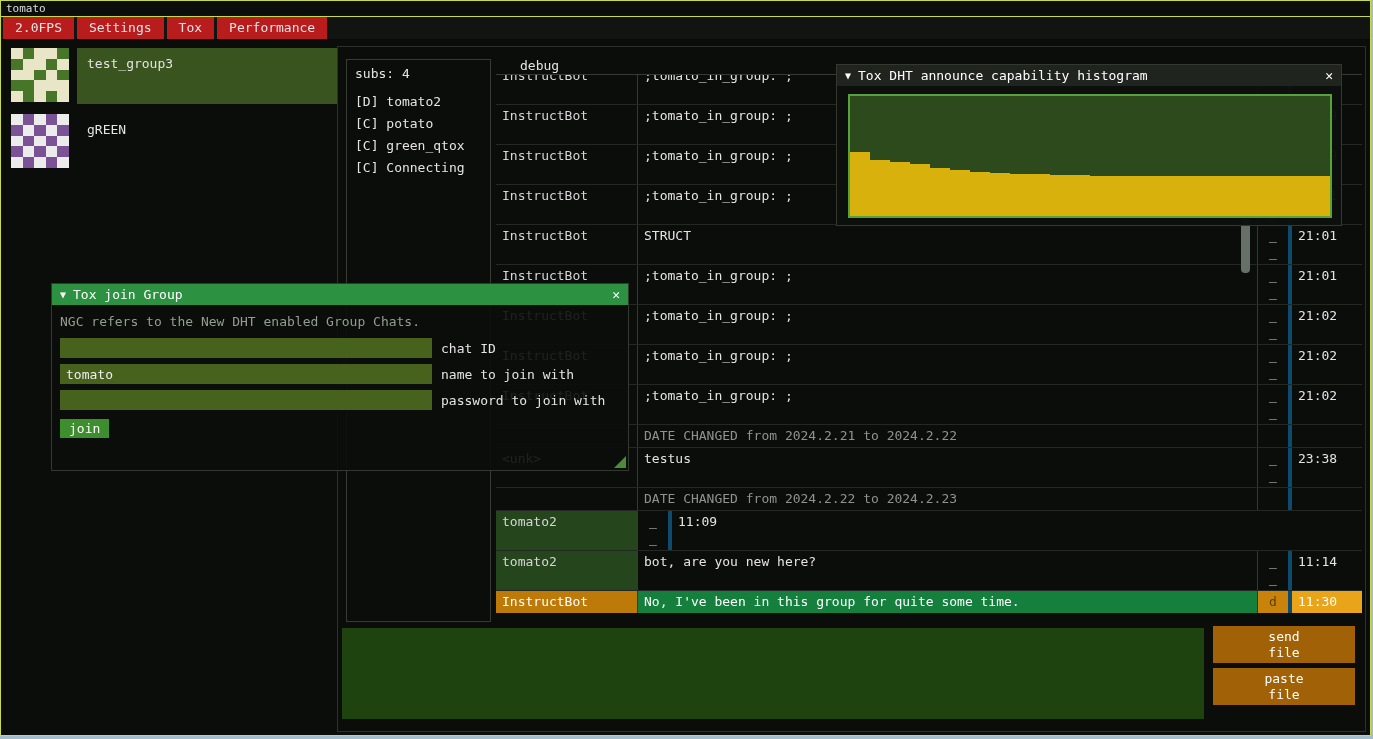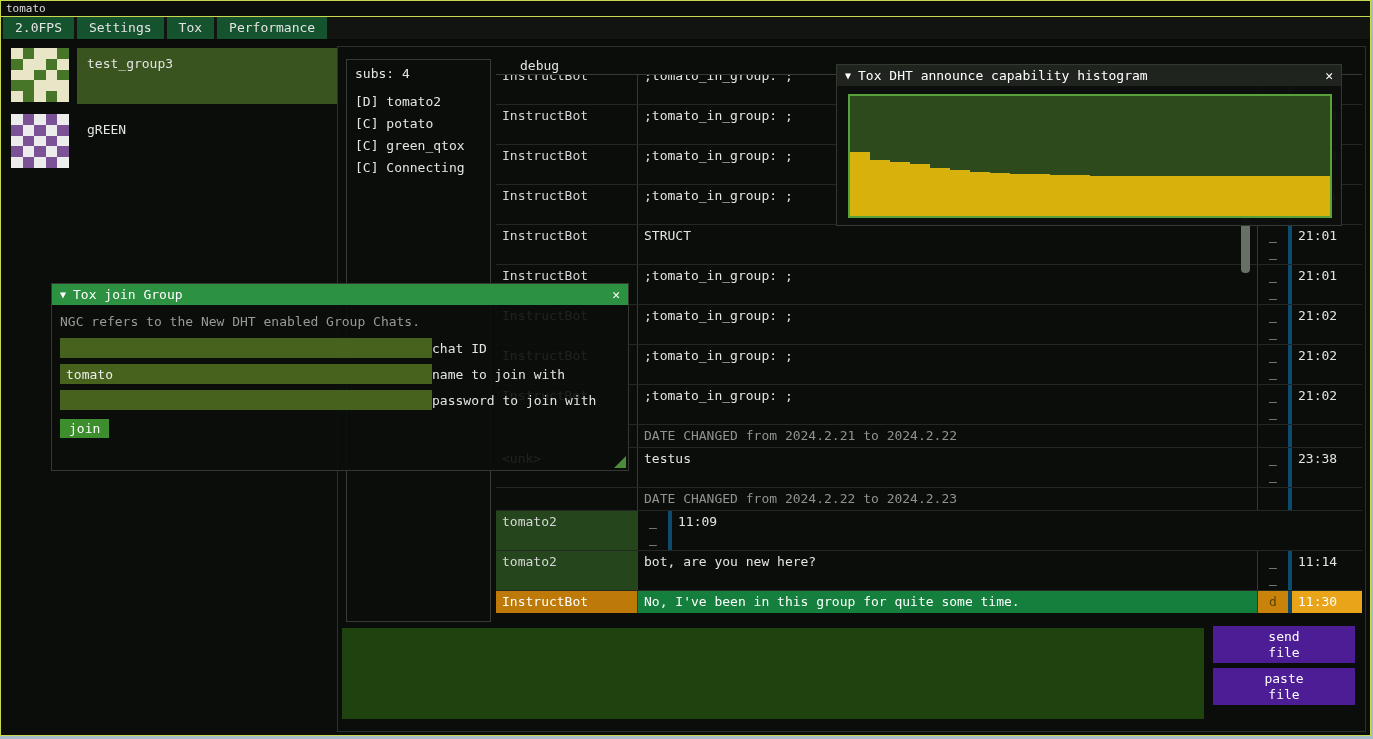--- a/index.html
+++ b/index.html
@@ -5,21 +5,21 @@
   * { margin:0; padding:0; box-sizing:border-box; }
   body { background:#1a1d1a; font-family:"DejaVu Sans Mono", monospace; }
   .frame { position:relative; width:1373px; height:739px; background:#a6bcca; }
   .app { position:absolute; top:0; left:0; right:2px; bottom:3px;
          border:1px solid #c9d94e; background:#0b0d0a; overflow:hidden;
          font-size:13px; color:#e4e4e4; }
   .titlebar { height:16px; background:#0c0e0b; border-bottom:1px solid #c9d94e;
               font-size:11px; padding:1px 5px; color:#dcdcdc; }
   .menubar { display:flex; height:23px; background:#121411; gap:3px; padding:0 2px;
              border-bottom:1px solid #080a07; align-items:stretch; }
-  .menu-item { background:#14532d; padding:3px 12px; cursor:default; }
+  .menu-item { background:#b91c1c; padding:3px 12px; cursor:default; }
   
   .groups { position:absolute; left:6px; top:47px; width:330px; }
   .group-row { display:flex; margin-bottom:10px; height:56px; align-items:stretch; }
   .avatar { flex:0 0 58px; width:58px; height:54px; margin:0 8px 0 4px;
             display:grid; grid-template-columns:repeat(5,1fr); grid-auto-rows:1fr; }
   .group-name-wrap { flex:1; padding:8px 10px 0; }
   .group-row.selected .group-name-wrap { background:#39541e; }
   
   .main-frame { position:absolute; left:336px; top:45px; width:1029px; height:686px;
                 border:1px solid #2c312b; background:#0b0d0a; }
@@ -43,41 +43,41 @@
   .v-highlight .c-name  { background:#bd7a08; color:#ffffff; }
   .v-highlight .c-text  { background:#15803d; color:#ffffff; }
   .v-highlight .c-flags { background:#c9830b; color:#5a4307; }
   .v-highlight .c-time  { background:#e9a41a; color:#ffffff; }
   .scroll-thumb { position:absolute; left:745px; top:107px; width:9px; height:107px;
                   border-radius:4px; background:#667066; z-index:1; }
   
   .compose-input { position:absolute; left:4px; top:581px; width:862px; height:91px;
                    background:#1f430f; border:none; resize:none; color:#e8e8e8;
                    font:inherit; padding:6px; }
-  .btn-file { position:absolute; left:875px; width:142px; height:37px; background:#4c1d95;
+  .btn-file { position:absolute; left:875px; width:142px; height:37px; background:#a16207;
               color:#fff; white-space:pre-line; display:flex; flex-direction:column;
               justify-content:center; text-align:center; line-height:16px; cursor:pointer; }
   .btn-send { top:579px; } .btn-paste { top:621px; }
   
   .win { position:absolute; border:1px solid #33392f; }
   .win-title { height:21px; display:flex; align-items:center; padding:0 8px; gap:7px; color:#fff; }
   .collapse-icon { font-size:10px; }
   .win-close { margin-left:auto; cursor:pointer; }
   .histogram-win { left:835px; top:63px; width:506px; height:162px;
                    background:rgba(13,16,12,0.97); z-index:5; }
   .histogram-win .win-title { background:#20241f; }
   .plot { position:absolute; left:11px; top:29px; width:484px; height:124px;
           border:2px solid #57a23b; background:#2c4a1c; display:flex; align-items:flex-end; }
   .plot .bar { flex:1; background:#d9b10c; }
   .join-win { left:50px; top:282px; width:578px; height:188px;
               background:rgba(10,13,10,0.9); z-index:6; }
   .join-win .win-title { background:#2c9140; }
   .join-body { padding:7px 8px; }
   .desc { color:#969c94; line-height:20px; }
-  .field-row { display:flex; align-items:center; margin-top:6px; }
+  .field-row { display:flex; align-items:center; margin-top:6px; gap:9px; }
   .field-row input { width:372px; height:20px; background:#47621d; border:none;
                      color:#ececec; font:inherit; padding:0 6px; }
   .join-btn { display:inline-block; margin-top:9px; background:#3c8f2c; color:#fff;
               padding:2px 9px; cursor:pointer; }
   .grip { position:absolute; right:2px; bottom:2px; width:0; height:0;
           border-left:12px solid transparent; border-bottom:12px solid #4a8c3a; }
 </style>
 </head>
 <body>
 

